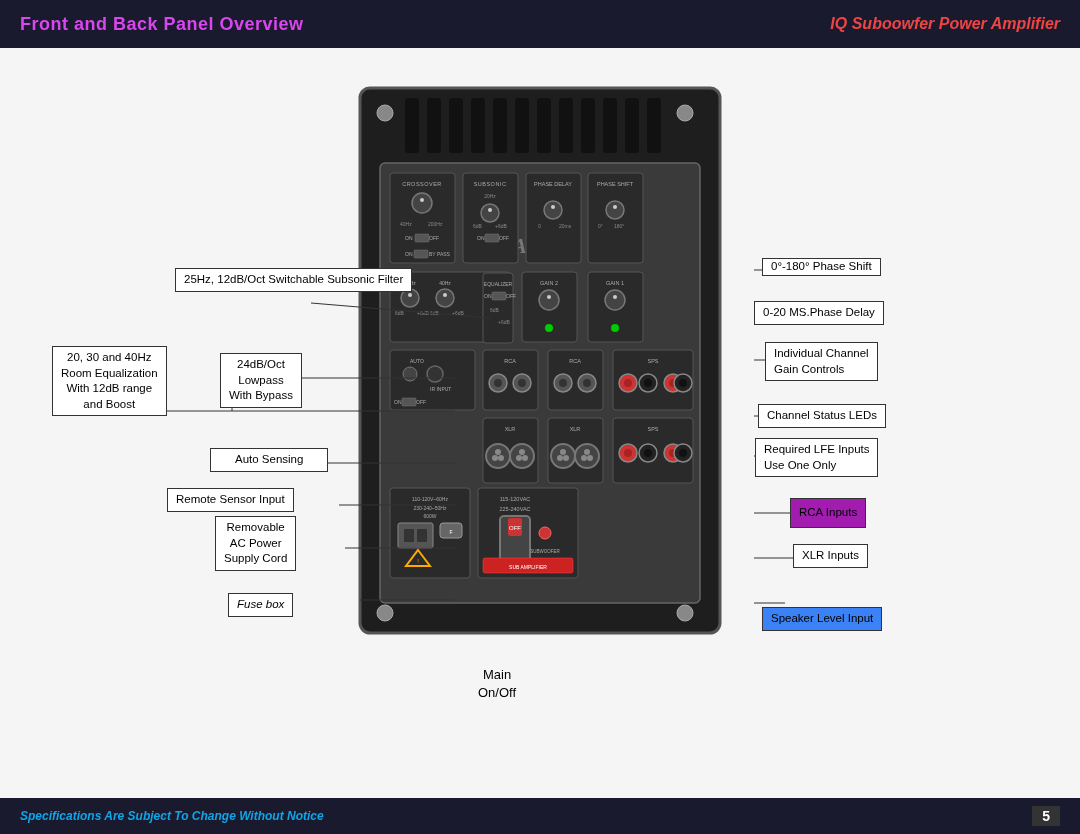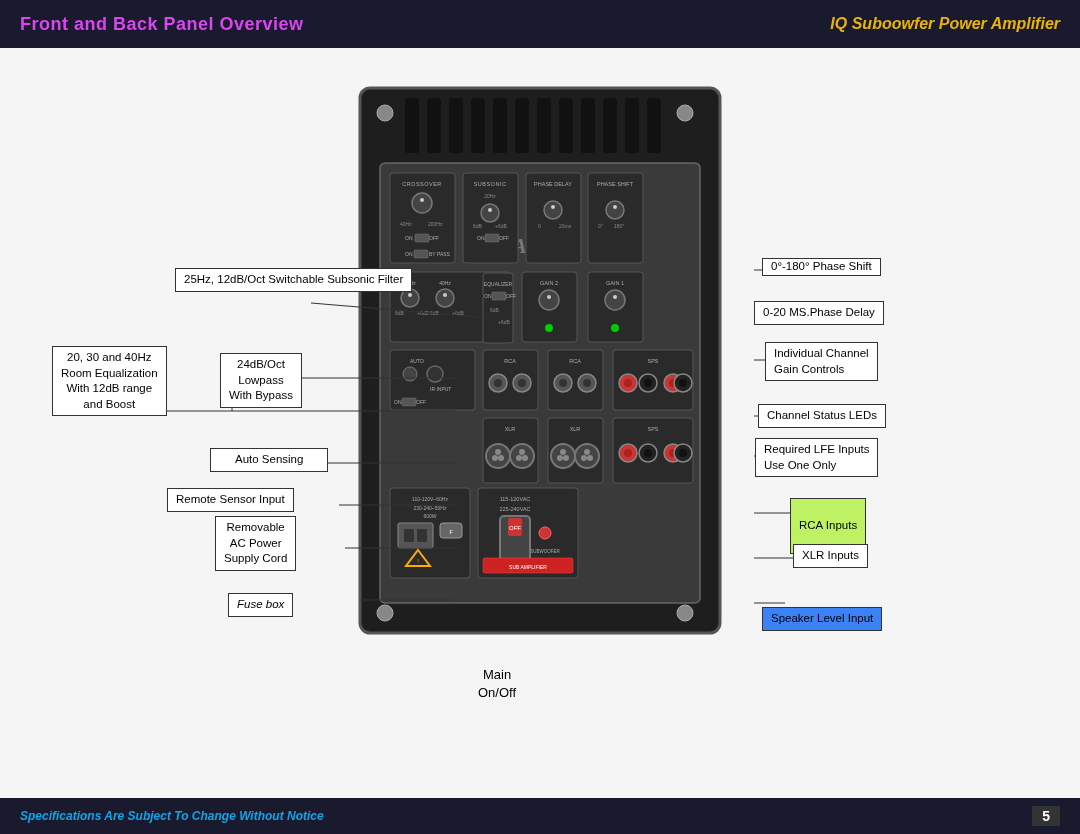--- a/index.html
+++ b/index.html
@@ -21,21 +21,21 @@
       padding: 10px 20px;
       height: 48px;
     }
     .header-title {
       color: #d946ef;
       font-size: 18px;
       font-weight: bold;
       letter-spacing: 0.5px;
     }
     .header-subtitle {
-      color: #eab308;
+      color: #ef4444;
       font-size: 16px;
       font-style: italic;
       font-weight: bold;
     }
 
     
     .main-content {
       position: relative;
       width: 1080px;
       height: 750px;
@@ -383,21 +383,21 @@
     </div>
   </div>
 
   <div style="position:absolute; left:755px; top:390px; text-align:left; font-size:11.5px; line-height:1.35;">
     <div style="border:1.5px solid #333; padding:3px 8px; background:#fff; display:inline-block;">
       Required LFE Inputs<br>Use One Only
     </div>
   </div>
 
   <div style="position:absolute; left:790px; top:450px; text-align:left; font-size:11.5px; line-height:1.35;">
-    <div style="border:1.5px solid #333; padding:19px 8px; background:#bef264; display:inline-block;">
+    <div style="border:1.5px solid #333; padding:6px 8px; background:#a21caf; display:inline-block;">
       RCA Inputs
     </div>
   </div>
 
   <div style="position:absolute; left:793px; top:496px; text-align:left; font-size:11.5px; line-height:1.35;">
     <div style="border:1.5px solid #333; padding:3px 8px; background:#fff; display:inline-block;">
       XLR Inputs
     </div>
   </div>
 

